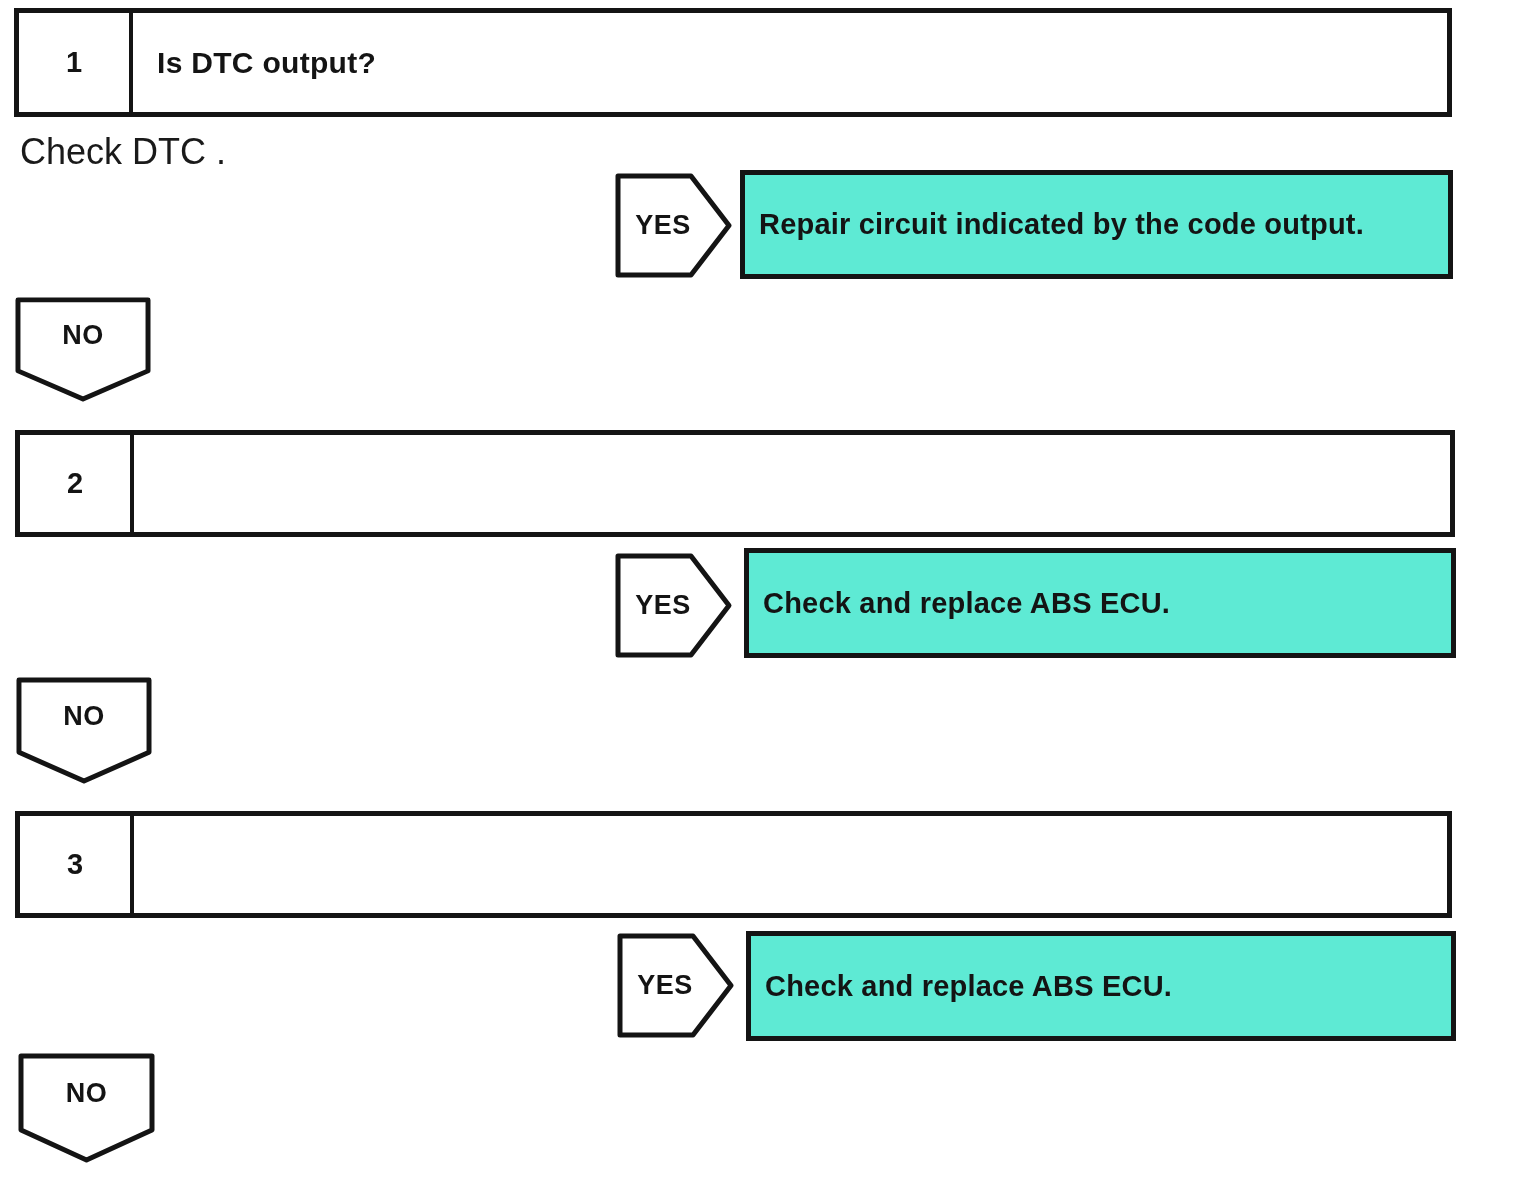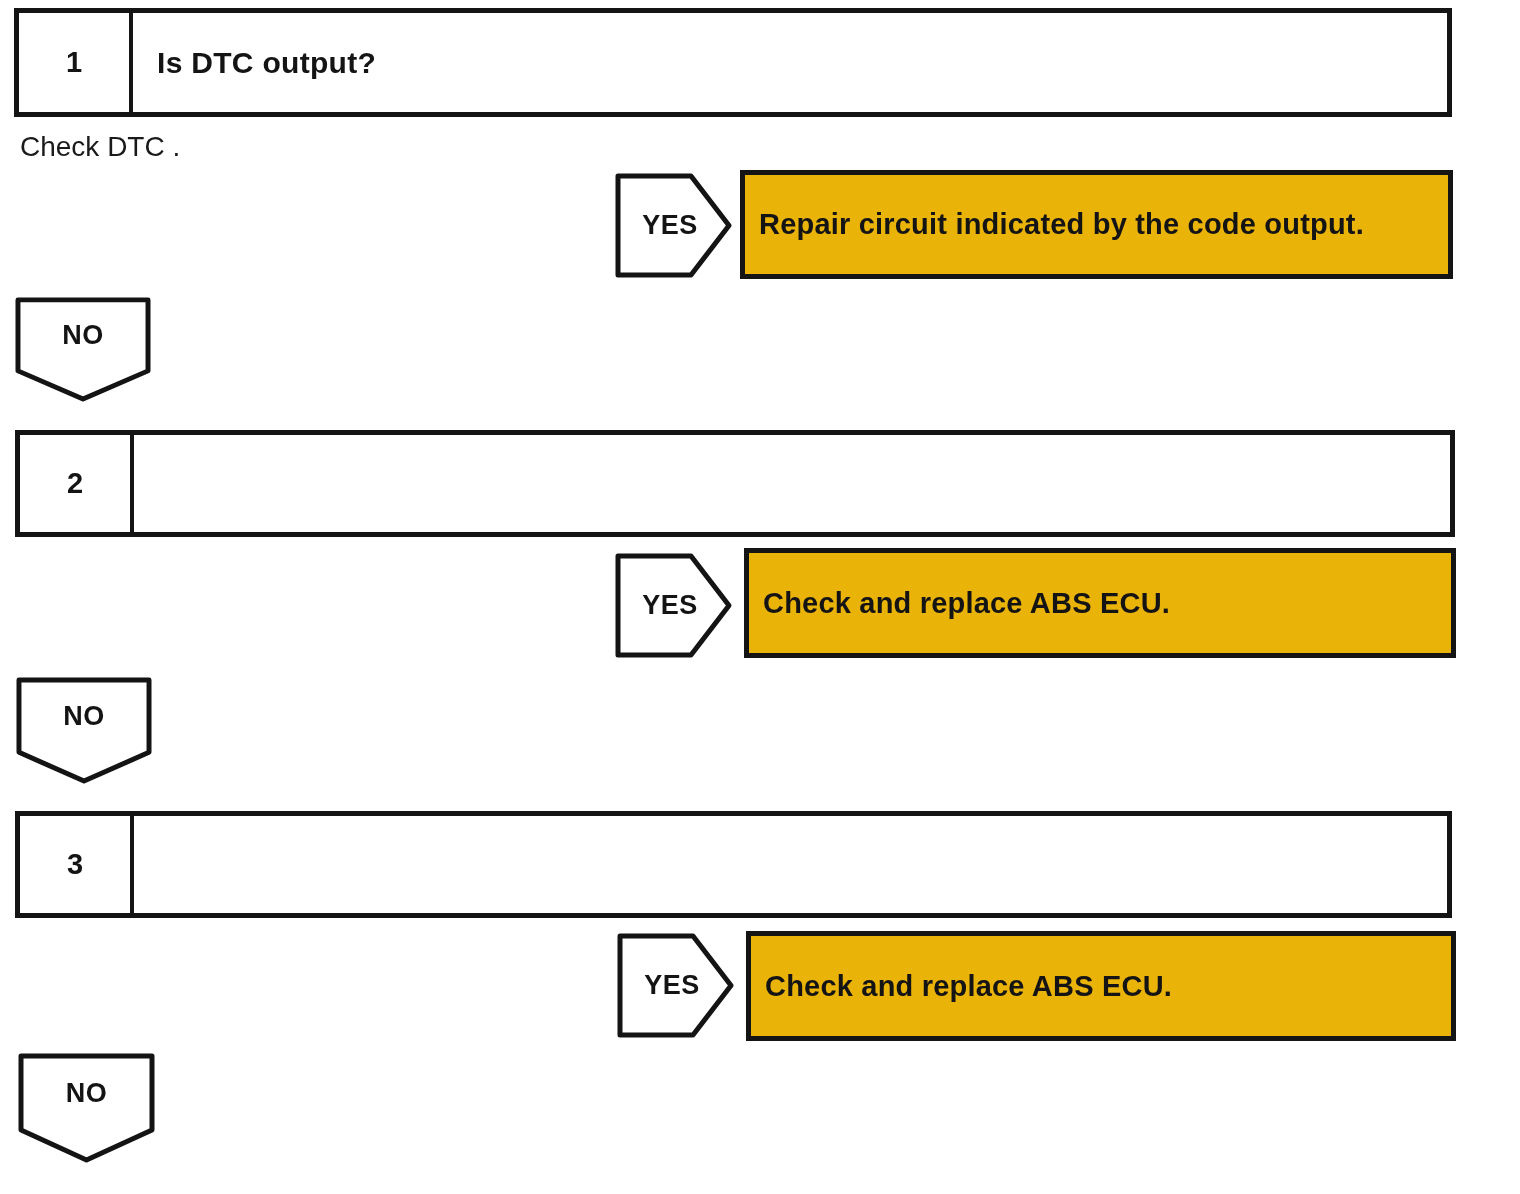--- a/index.html
+++ b/index.html
@@ -36,46 +36,46 @@
     display:flex;
     align-items:center;
     padding-left:24px;
     font-size:30px;
     font-weight:700;
     letter-spacing:0.3px;
   }
 
   
   .note{
-    font-size:28px;
+    font-size:36px;
     font-weight:400;
     color:#1a1a1a;
     white-space:pre;
     text-align:center;
   }
 
   
   .shape{display:block;}
   .shape svg{display:block;width:100%;height:100%;}
   .conn-label{
     position:absolute;
     display:flex;
     align-items:center;
     justify-content:center;
     font-weight:700;
     font-size:27px;
     letter-spacing:0.5px;
   }
-  .yes .conn-label{left:15px;top:0;width:68%;height:100%;}
+  .yes .conn-label{left:8px;top:0;width:68%;height:100%;}
   .no .conn-label{left:0;top:4%;width:100%;height:66%;text-align:center;}
 
   
   .rbox{
     border:5px solid #141414;
-    background:#eab308;
+    background:#5eead4;
     display:flex;
     align-items:center;
     padding-left:14px;
     font-size:29px;
     font-weight:700;
     letter-spacing:0.2px;
   }
 
   
   .pos-q1{left:14px;top:8px;width:1438px;height:109px;}

